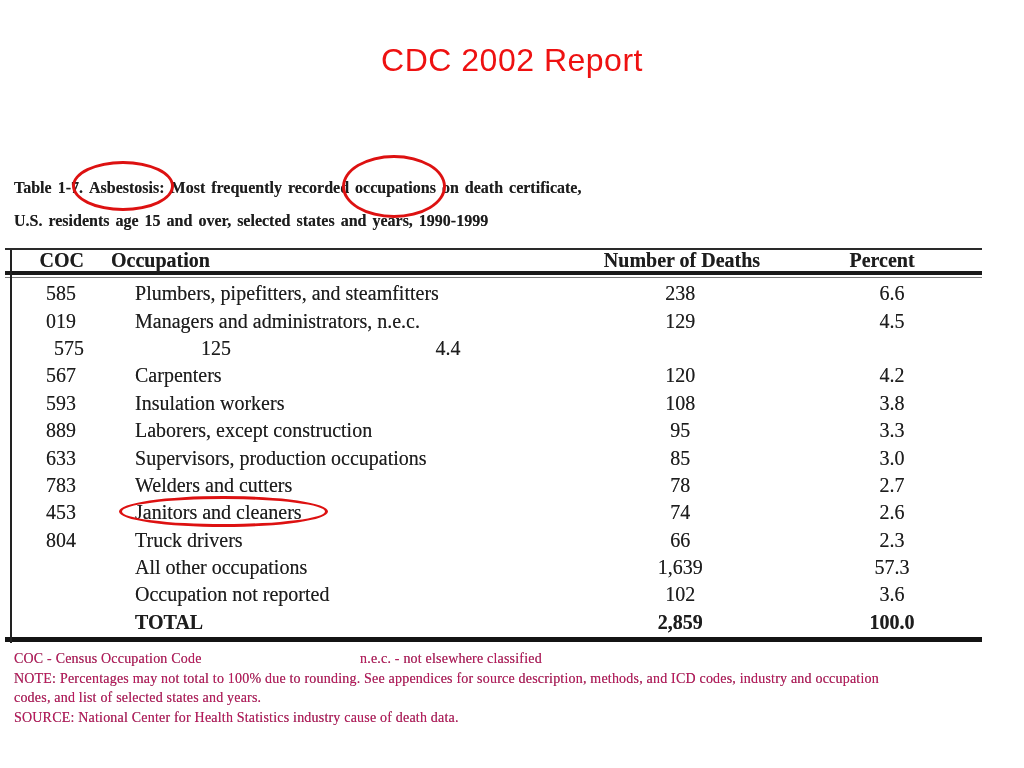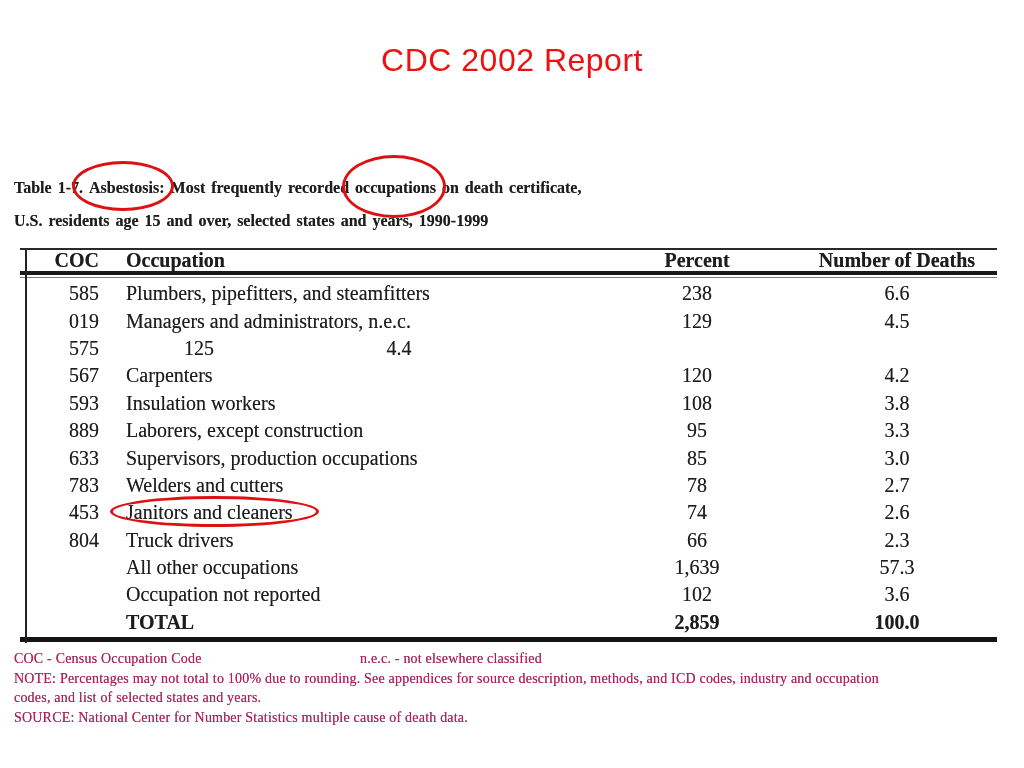--- a/index.html
+++ b/index.html
@@ -27,35 +27,35 @@
   .ellipse {
     position:absolute; border:3px solid #dd1111; border-radius:50%;
     pointer-events:none; z-index:5;
   }
   .c1 .ellipse { left:-17px; right:-9px;  top:-10px; bottom:-7px; }
   .c2 .ellipse { left:-13px; right:-10px; top:-16px; bottom:-14px; }
   .c3 .ellipse { left:-16px; right:-26px; top:-5px;  bottom:-3px; }
 
   
   .dtable {
-    position:absolute; left:20px; top:248px; width:977px;
+    position:absolute; left:5px; top:248px; width:977px;
     border-top:2.5px solid #2a2a2a;
     font-size:20px;
   }
   .vline {
     position:absolute; left:5px; top:0; height:393px; width:2px;
     background:#222; z-index:2;
   }
   .thead {
     display:flex; align-items:center; height:25px;
     font-weight:700; border-bottom:4px solid #1a1a1a;
   }
   .subrule { height:1.5px; background:#7a7a7a; margin-top:1.5px; }
   .trows { padding-top:2px; }
-  .trow { display:flex; align-items:center; height:27.4px; }
+  .trow { display:flex; align-items:center; height:27.4px;gap:32px; }
   .trow.bold { font-weight:700; }
   .cell { white-space:nowrap; }
   .cell.coc    { width:79px;  text-align:right; }
   .cell.occ    { width:498px; padding-left:27px; text-align:left; }
   .cell.deaths { width:200px; text-align:center; }
   .cell.pct    { width:200px; text-align:center; }
   .brule { height:4.5px; background:#141414; margin-top:1px; }
 
   
   .footnotes {
@@ -77,22 +77,22 @@
     <span class="circled c2"><span>occupations</span><i class="ellipse"></i></span>
     <span>on death certificate,</span></div>
   <div class="cap-line2">U.S. residents age 15 and over, selected states and years, 1990-1999</div>
 </div>
 
 <div class="dtable scan">
   <div class="vline"></div>
   <div class="thead">
     <div class="cell coc">COC</div>
     <div class="cell occ">Occupation</div>
+    <div class="cell deaths">Number of Deaths</div>
     <div class="cell pct">Percent</div>
-    <div class="cell deaths">Number of Deaths</div>
   </div>
   <div class="subrule"></div>
   <div class="trows">
       <div class="trow">
         <div class="cell coc">585</div>
         <div class="cell occ">Plumbers, pipefitters, and steamfitters</div>
         <div class="cell deaths">238</div>
         <div class="cell pct">6.6</div>
       </div>
       <div class="trow">
@@ -170,14 +170,14 @@
   <div class="brule"></div>
 </div>
 
 <div class="footnotes scan">
   <div class="fn-line1">
     <span class="fn-coc">COC - Census Occupation Code</span>
     <span class="fn-nec">n.e.c. - not elsewhere classified</span>
   </div>
   <div>NOTE:  Percentages may not total to 100% due to rounding.  See appendices for source description, methods, and ICD codes, industry and occupation</div>
   <div>codes, and list of selected states and years.</div>
-  <div>SOURCE:  National Center for Number Statistics multiple cause of death data.</div>
+  <div>SOURCE:  National Center for Health Statistics industry cause of death data.</div>
 </div>
 
 </body></html>

